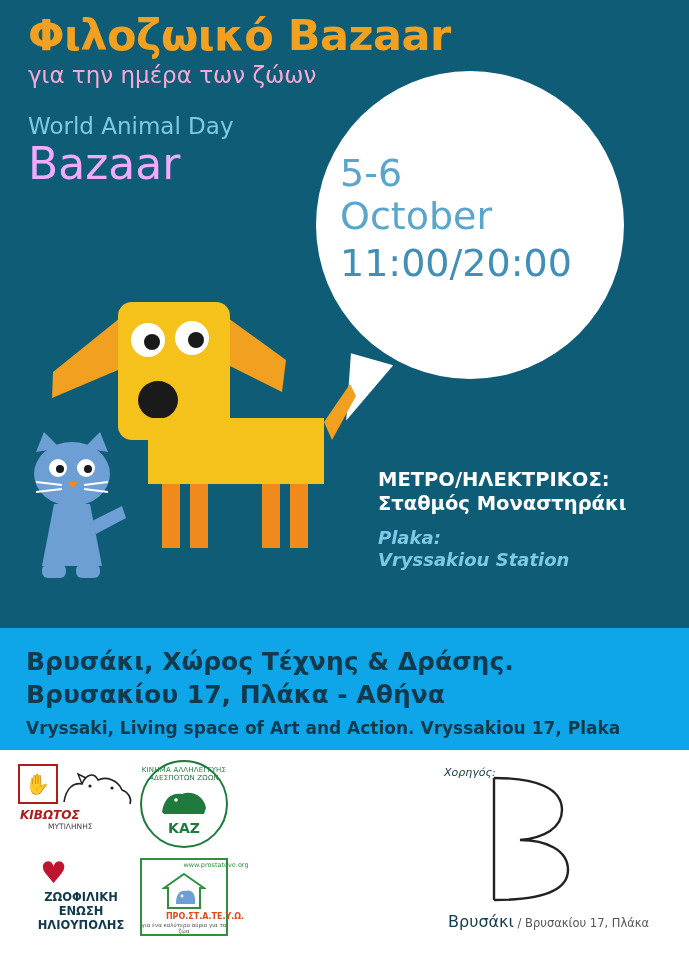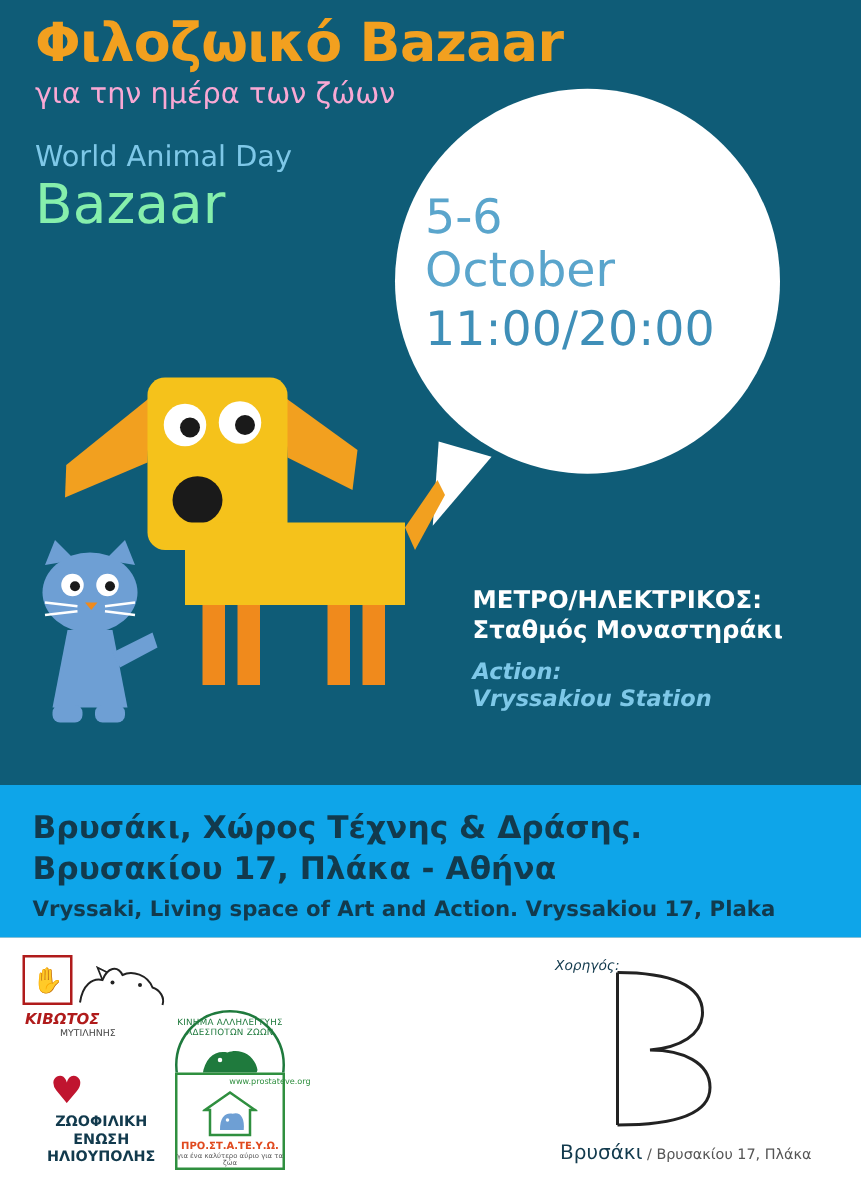--- a/index.html
+++ b/index.html
@@ -53,21 +53,21 @@
   .title-en-small {
     font-family: "DejaVu Sans", sans-serif;
     font-size: 23px;
     color: #7ec8e8;
     margin-top: 26px;
     line-height: 1.1;
   }
   .title-en-big {
     font-family: "DejaVu Sans", sans-serif;
     font-size: 44px;
-    color: #86efac;
+    color: #f0abfc;
     line-height: 1.0;
     margin-top: 2px;
   }
 
   
   .bubble {
     position: absolute;
     left: 316px;
     top: 71px;
     width: 308px;
@@ -200,21 +200,21 @@
     position: absolute; left: 2px; top: 44px;
     font-size: 12px; font-weight: bold; color: #b01b1b;
     font-style: italic;
   }
   .kivotos-sub {
     position: absolute; left: 30px; top: 58px;
     font-size: 7.5px; color: #444;
   }
 
   
-  .logo-kaz { left: 140px; top: 10px; width: 92px; height: 92px; margin-top: 48px; }
+  .logo-kaz { left: 140px; top: 10px; width: 92px; height: 92px; }
   .kaz-circle {
     position: absolute; left: 0; top: 0;
     width: 88px; height: 88px;
     border-radius: 50%;
     border: 2px solid #1f7a3d;
     box-sizing: border-box;
     background: #ffffff;
   }
   .kaz-ring-text {
     position: absolute;
@@ -256,21 +256,21 @@
     position: absolute; left: 0; top: 0; width: 88px; height: 78px;
     border: 2px solid #2f8f3f; box-sizing: border-box; background: #fff;
   }
   .pr-url {
     position: absolute; left: 0; top: 3px; width: 88px; text-align: center;
     font-size: 6.5px; color: #2f8f3f; padding-left: 32px;
   }
   .pr-house { position: absolute; left: 22px; top: 14px; width: 44px; height: 38px; }
   .pr-name {
     position: absolute; left: 0; top: 54px; width: 88px; text-align: center;
-    font-size: 8px; font-weight: bold; color: #e04a1f;
+    font-size: 8px; font-weight: bold; color: #e04a1f; padding-left: 21px;
   }
   .pr-tag {
     position: absolute; left: 0; top: 64px; width: 88px; text-align: center;
     font-size: 5.5px; color: #555;
   }
 
   
   .sponsor-label {
     position: absolute; left: 444px; top: 16px;
     font-size: 11px; font-style: italic; color: #123a4d;
@@ -365,21 +365,21 @@
 
     <path d="M74 92 L106 76 L110 88 L80 104 Z" fill="#6e9fd4"></path>
 
     <rect x="26" y="134" width="24" height="14" rx="6" fill="#6e9fd4"></rect>
     <rect x="60" y="134" width="24" height="14" rx="6" fill="#6e9fd4"></rect>
   </svg>
 
   <div class="metro">
     <div class="metro-gr1">ΜΕΤΡΟ/ΗΛΕΚΤΡΙΚΟΣ:</div>
     <div class="metro-gr2">Σταθμός Μοναστηράκι</div>
-    <div class="metro-en1">Action:</div>
+    <div class="metro-en1">Plaka:</div>
     <div class="metro-en2">Vryssakiou Station</div>
   </div>
 
   <div class="venue-band">
     <div class="venue-gr">
       <div>Βρυσάκι, Χώρος Τέχνης &amp; Δράσης.</div>
       <div>Βρυσακίου 17, Πλάκα - Αθήνα</div>
     </div>
     <div class="venue-en">Vryssaki, Living space of Art and Action. Vryssakiou 17, Plaka</div>
   </div>

